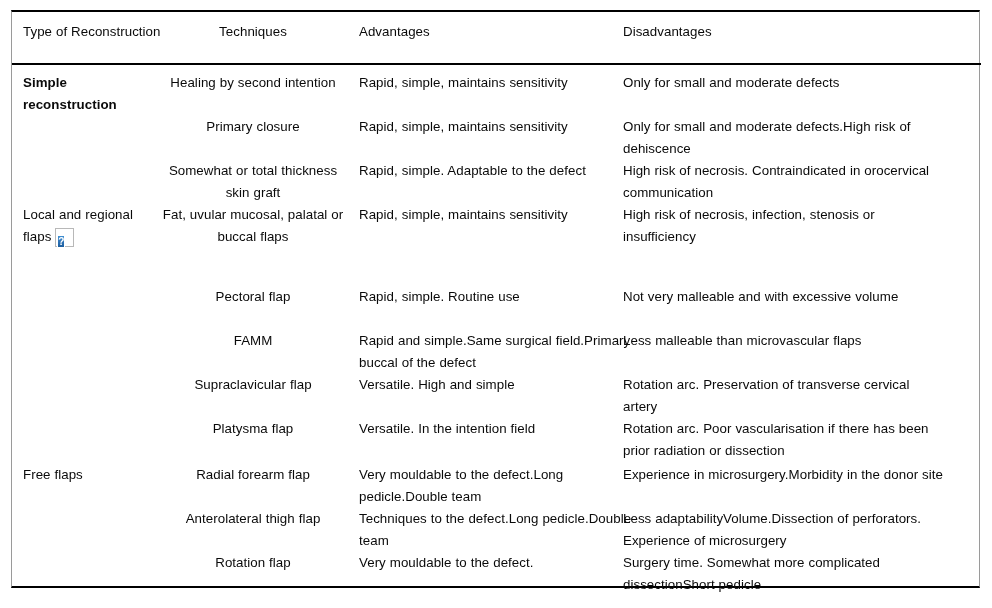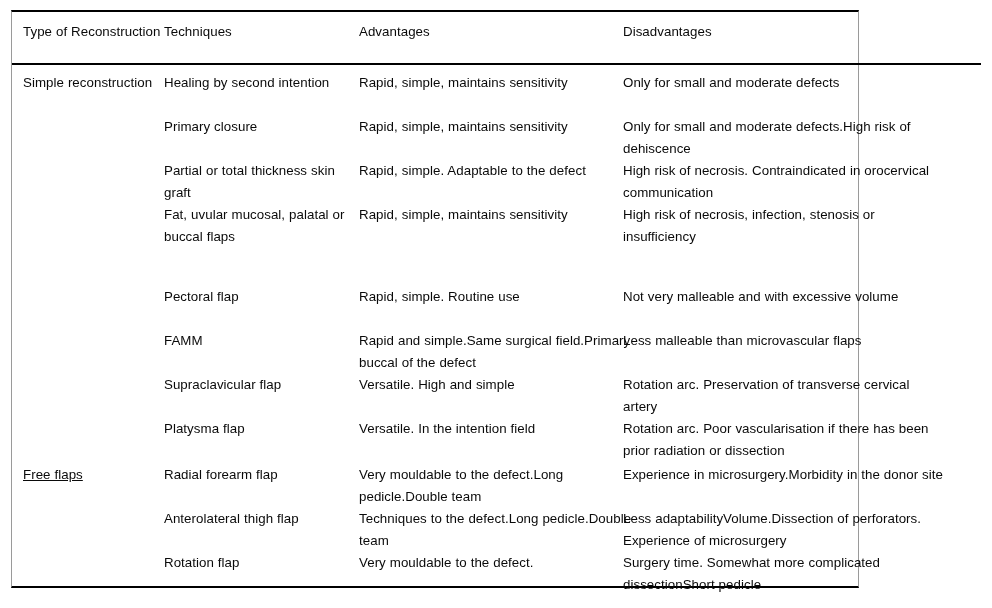--- a/index.html
+++ b/index.html
@@ -12,21 +12,21 @@
     height: 608px;
     font-family: "Liberation Sans", sans-serif;
     color: #0a0a0a;
     overflow: hidden;
   }
 
   #table-wrap {
     position: absolute;
     left: 11px;
     top: 10px;
-    width: 848px;
+    width: 969px;
     height: 578px;
     box-sizing: border-box;
     border-left: 1px solid #9a9a9a;
     border-right: 1px solid #9a9a9a;
     border-top: 2px solid #000000;
     border-bottom: 2px solid #000000;
   }
 
   .header-rule {
     position: absolute;
@@ -47,21 +47,21 @@
   .cell {
     position: absolute;
     font-size: 13.3px;
     line-height: 21.6px;
     letter-spacing: 0.05px;
     white-space: normal;
     word-spacing: 0.2px;
   }
 
   .c-type   { left: 11px;  width: 140px; }
-  .c-tech   { left: 152px; width: 190px; }
+  .c-tech   { left: 146px; width: 190px; text-align: center; }
   .c-adv    { left: 347px; width: 285px; }
   .c-dis    { left: 611px; width: 320px; }
 
   .header .cell {
     font-size: 13.3px;
     line-height: 21.6px;
   }
 
   
   .broken-img-icon {
@@ -95,40 +95,46 @@
 
   <div class="grid-row header" style="top:9px;">
     <div class="cell c-type">Type of Reconstruction</div>
     <div class="cell c-tech">Techniques</div>
     <div class="cell c-adv">Advantages</div>
     <div class="cell c-dis">Disadvantages</div>
   </div>
 
   <div class="header-rule"></div>
 
-  <div class="cell c-type" style="top:60px;">Simple reconstruction</div>
+  <div class="cell c-type" style="top:60px;font-weight:bold;">Simple reconstruction</div>
 
   <div class="grid-row" style="top:60px;">
     <div class="cell c-tech">Healing by second intention</div>
     <div class="cell c-adv">Rapid, simple, maintains sensitivity</div>
     <div class="cell c-dis">Only for small and moderate defects</div>
   </div>
 
   <div class="grid-row" style="top:104px;">
     <div class="cell c-tech">Primary closure</div>
     <div class="cell c-adv">Rapid, simple, maintains sensitivity</div>
     <div class="cell c-dis">Only for small and moderate defects.High risk of dehiscence</div>
   </div>
 
   <div class="grid-row" style="top:148px;">
-    <div class="cell c-tech">Partial or total thickness skin graft</div>
+    <div class="cell c-tech">Somewhat or total thickness skin graft</div>
     <div class="cell c-adv">Rapid, simple. Adaptable to the defect</div>
     <div class="cell c-dis">High risk of necrosis. Contraindicated in orocervical communication</div>
   </div>
 
+  <div class="cell c-type" style="top:192px;">
+    <span>Local and regional flaps</span>
+    <span class="broken-img-icon">
+      <span class="inner">?</span>
+    </span>
+  </div>
 
   <div class="grid-row" style="top:192px;">
     <div class="cell c-tech">Fat, uvular mucosal, palatal or buccal flaps</div>
     <div class="cell c-adv">Rapid, simple, maintains sensitivity</div>
     <div class="cell c-dis">High risk of necrosis, infection, stenosis or insufficiency</div>
   </div>
 
   <div class="grid-row" style="top:274px;">
     <div class="cell c-tech">Pectoral flap</div>
     <div class="cell c-adv">Rapid, simple. Routine use</div>
@@ -146,21 +152,21 @@
     <div class="cell c-adv">Versatile. High and simple</div>
     <div class="cell c-dis">Rotation arc. Preservation of transverse cervical artery</div>
   </div>
 
   <div class="grid-row" style="top:406px;">
     <div class="cell c-tech">Platysma flap</div>
     <div class="cell c-adv">Versatile. In the intention field</div>
     <div class="cell c-dis">Rotation arc. Poor vascularisation if there has been prior radiation or dissection</div>
   </div>
 
-  <div class="cell c-type" style="top:452px;text-decoration:underline;">Free flaps</div>
+  <div class="cell c-type" style="top:452px;">Free flaps</div>
 
   <div class="grid-row" style="top:452px;">
     <div class="cell c-tech">Radial forearm flap</div>
     <div class="cell c-adv">Very mouldable to the defect.Long pedicle.Double team</div>
     <div class="cell c-dis">Experience in microsurgery.Morbidity in the donor site</div>
   </div>
 
   <div class="grid-row" style="top:496px;">
     <div class="cell c-tech">Anterolateral thigh flap</div>
     <div class="cell c-adv">Techniques to the defect.Long pedicle.Double team</div>

